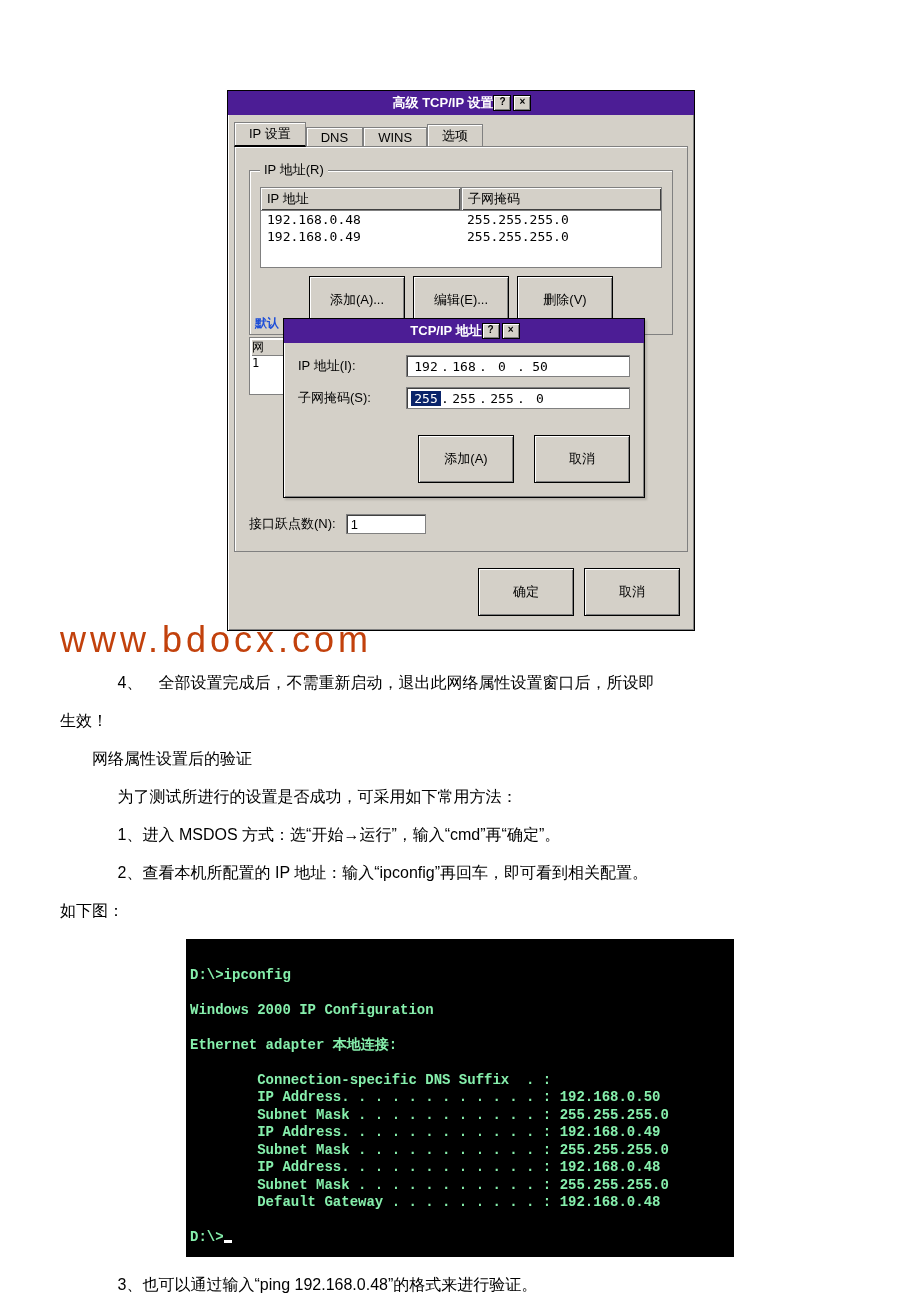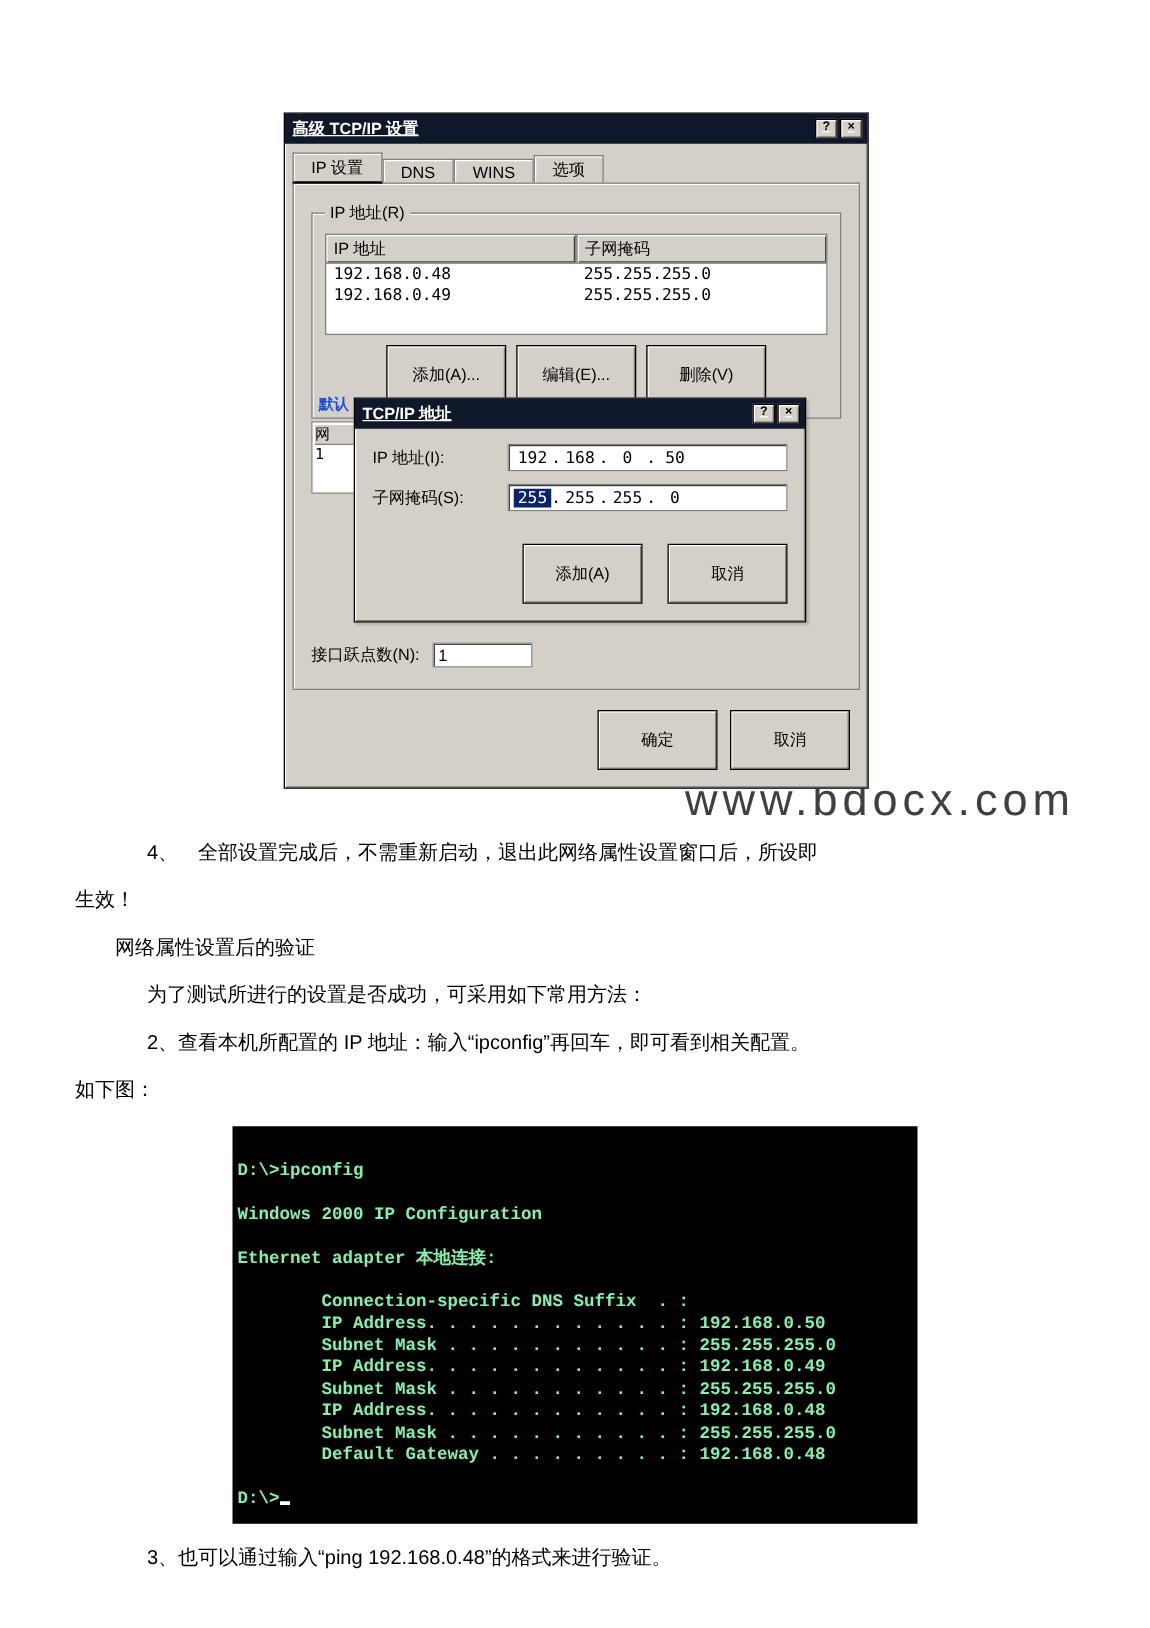--- a/index.html
+++ b/index.html
@@ -15,30 +15,29 @@
     padding: 40px 60px 60px 60px;
   }
   
   .win {
     background: #d4d0c8;
     border: 1px solid #000;
     position: relative;
     box-shadow: inset 1px 1px 0 #fff, inset -1px -1px 0 #808080;
   }
   .titlebar {
-    background: #0f172a;
+    background: #4c1d95;
     color: #fff;
     font-weight: bold;
     font-size: 13px;
     padding: 3px 4px 3px 6px;
     display: flex;
-    justify-content: space-between;
+    justify-content: center;
     align-items: center;
     height: 18px;
-    text-decoration: underline;
   }
   .titlebar .ctrls {
     display: flex;
     gap: 2px;
   }
   .tb-btn {
     width: 16px;
     height: 14px;
     background: #d4d0c8;
     border: 1px solid #000;
@@ -224,24 +223,24 @@
   }
   .behind-btns .stub {
     min-width: 78px;
     text-align: center;
     border-top: 1px solid #808080;
     padding-top: 1px;
     white-space: nowrap;
   }
   
   .wm {
-    color: #404040;
+    color: #c2410c;
     font-size: 36px;
     letter-spacing: 4px;
-    text-align: right;
+    text-align: left;
     margin-top: -18px;
     user-select: none;
     pointer-events: none;
   }
   
   .para {
     font-size: 16px;
     line-height: 2.0;
     text-indent: 2em;
     margin: 6px 0;
@@ -412,20 +411,21 @@
       </div>
     </div>
   </div>
 
   <div class="wm">www.bdocx.com</div>
 
   <p class="para sub">4、　全部设置完成后，不需重新启动，退出此网络属性设置窗口后，所设即</p>
   <p class="para noindent">生效！</p>
   <p class="para">网络属性设置后的验证</p>
   <p class="para sub">为了测试所进行的设置是否成功，可采用如下常用方法：</p>
+  <p class="para sub">1、进入 MSDOS 方式：选“开始→运行”，输入“cmd”再“确定”。</p>
   <p class="para sub">2、查看本机所配置的 IP 地址：输入“ipconfig”再回车，即可看到相关配置。</p>
   <p class="para noindent">如下图：</p>
 
   <div class="dos">
 <span class="line">D:\&gt;ipconfig</span>
 
 <span class="line">Windows 2000 IP Configuration</span>
 
 <span class="line">Ethernet adapter 本地连接:</span>
 

